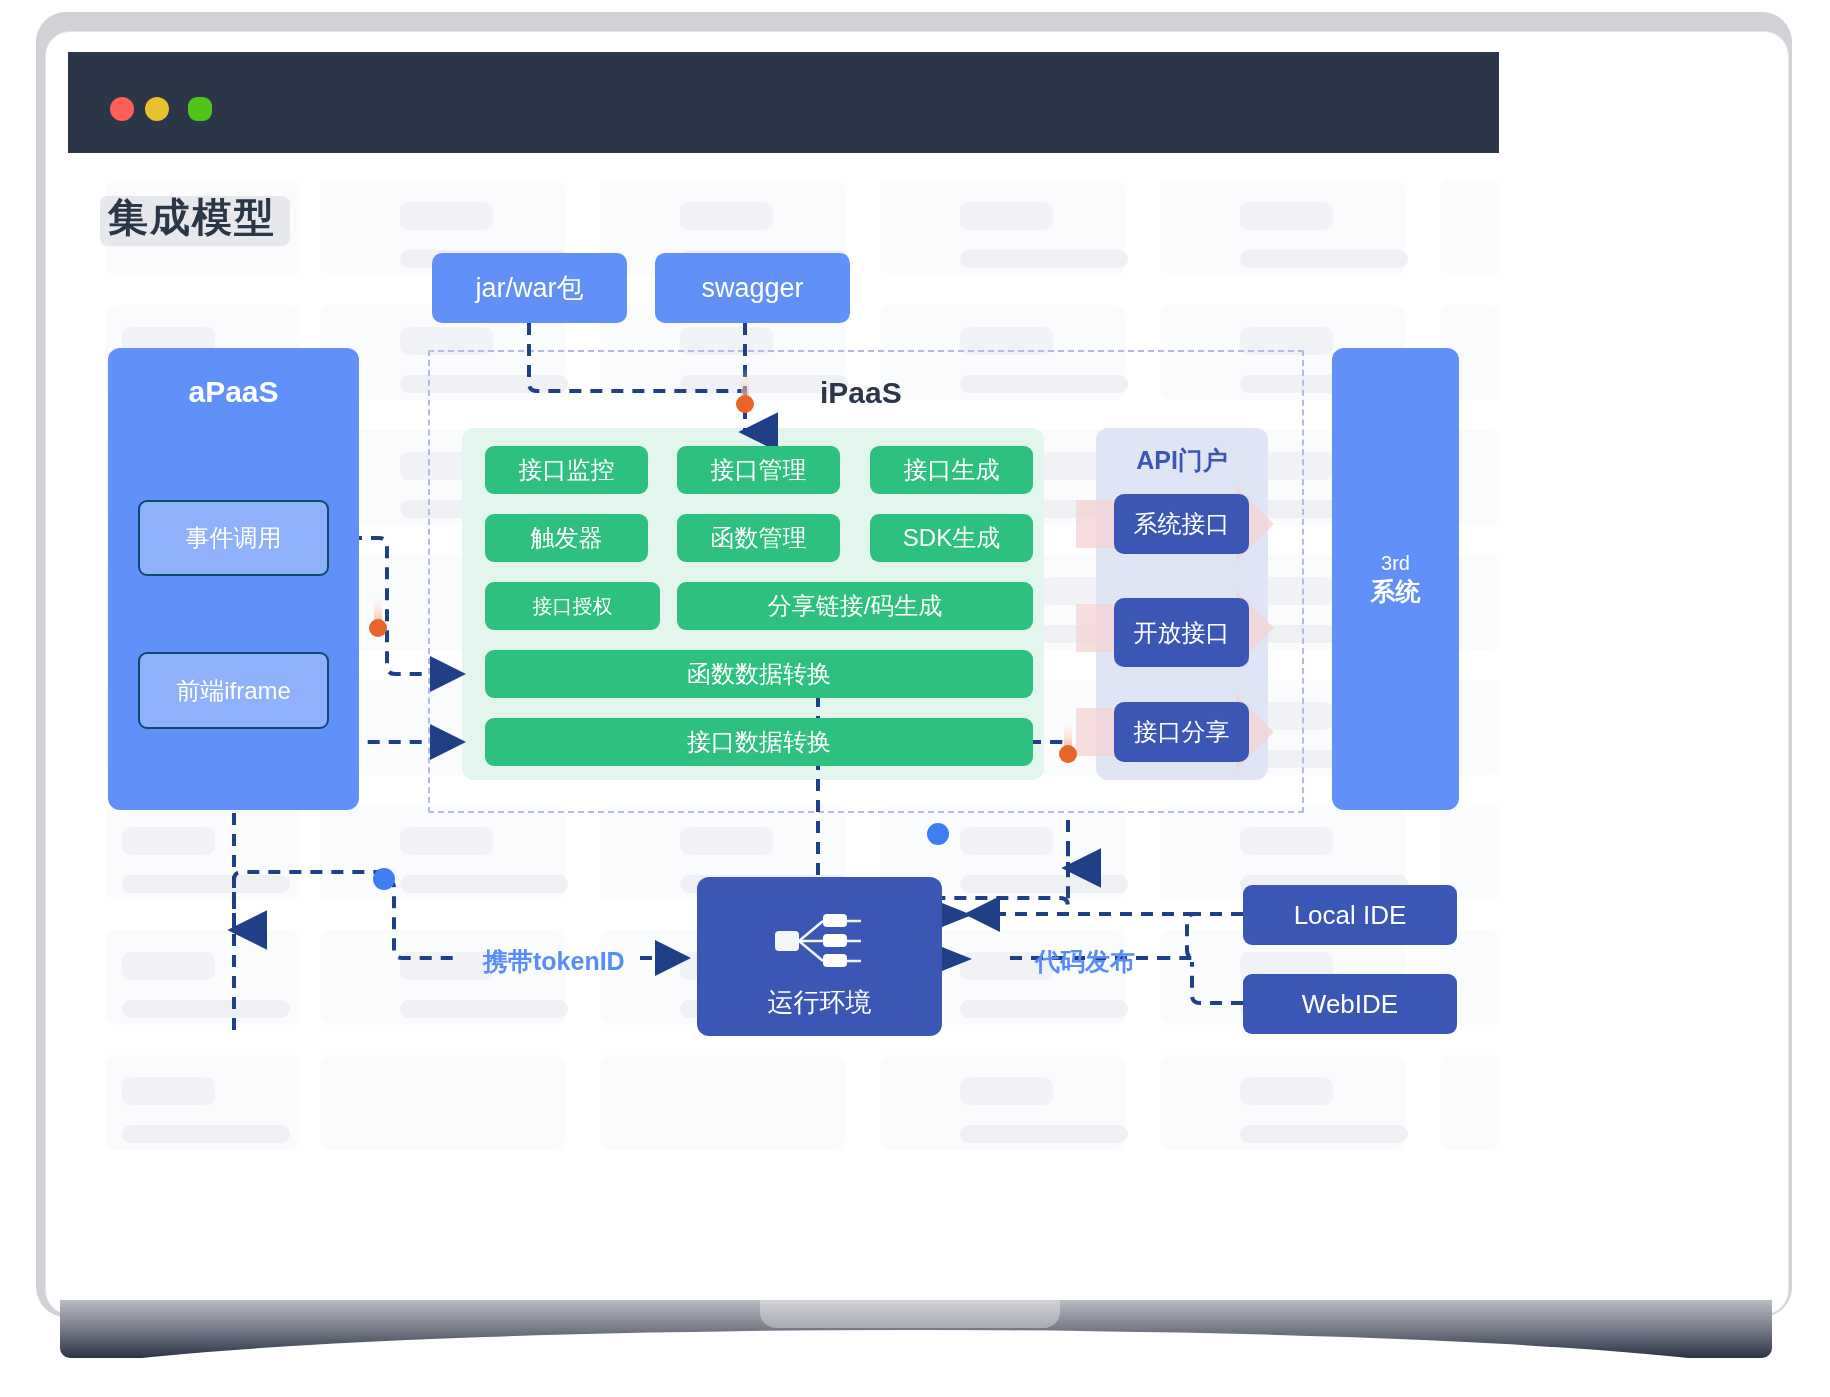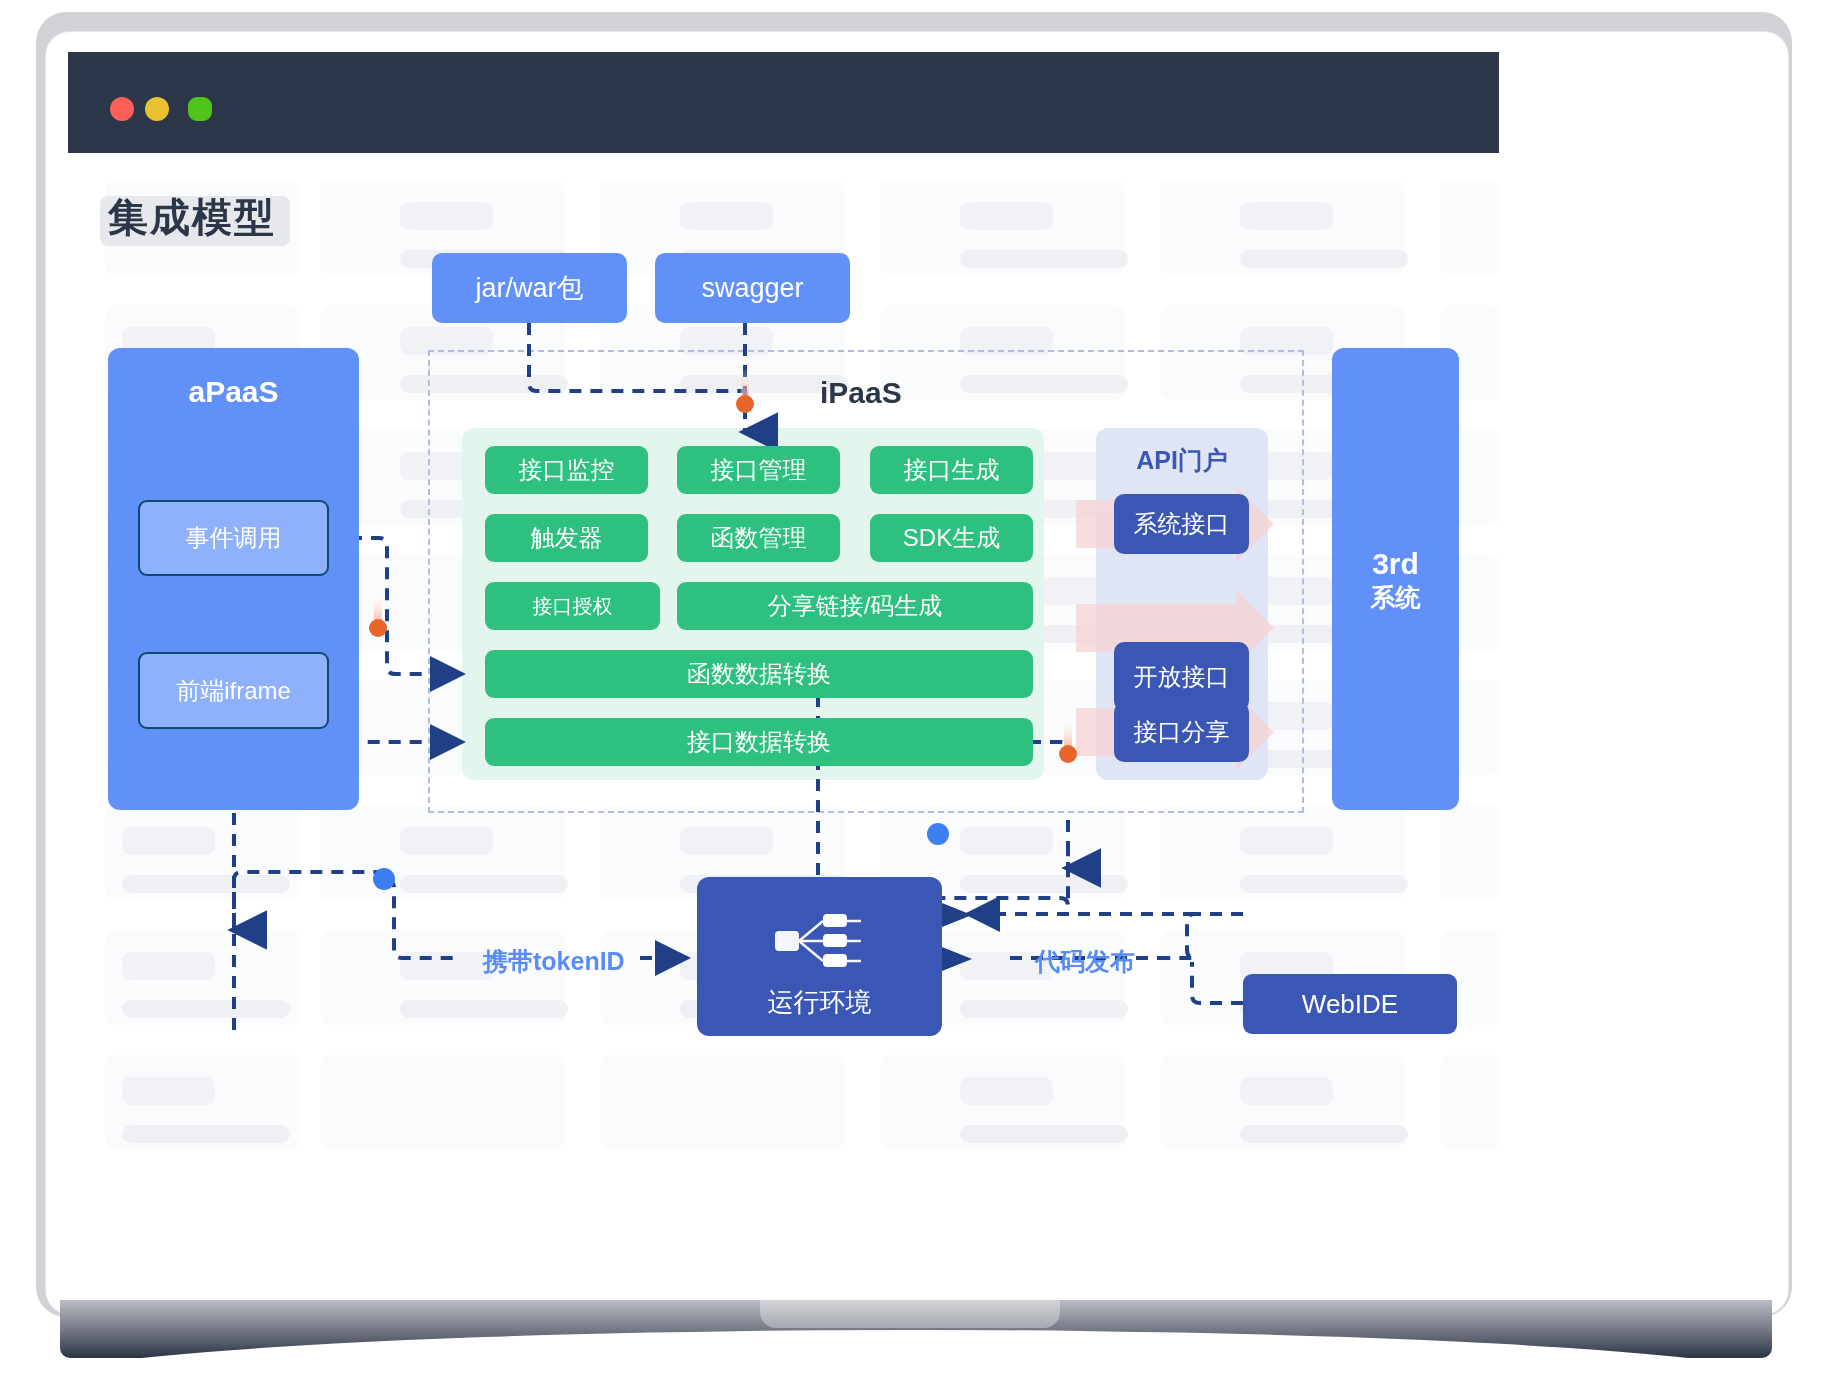--- a/index.html
+++ b/index.html
@@ -107,26 +107,26 @@
   .g10{left:477px;top:718px;width:548px;height:48px;font-size:24px;}
 
   
   .api-panel{
     position:absolute;left:1096px;top:428px;width:172px;height:352px;
     background:#e0e5f6;border-radius:12px;z-index:5;
   }
   .api-label{position:absolute;left:1096px;top:444px;width:172px;text-align:center;
              font-size:25px;font-weight:bold;color:#3b57b5;z-index:11;}
   .a1{left:1114px;top:494px;width:135px;height:60px;font-size:24px;}
-  .a2{left:1114px;top:598px;width:135px;height:69px;font-size:24px;margin-top:44px;}
+  .a2{left:1114px;top:598px;width:135px;height:69px;font-size:24px;}
   .a3{left:1114px;top:702px;width:135px;height:60px;font-size:24px;}
 
   
   .b-third{left:1332px;top:348px;width:127px;height:462px;border-radius:12px;flex-direction:column;}
-  .third-l1{font-size:30px;font-weight:bold;line-height:1.25;}
+  .third-l1{font-size:20px;font-weight:normal;line-height:1.25;}
   .third-l2{font-size:25px;font-weight:bold;line-height:1.25;}
 
   
   .b-runtime{left:697px;top:877px;width:245px;height:159px;border-radius:12px;
              flex-direction:column;justify-content:flex-end;padding-bottom:16px;}
   .runtime-label{font-size:26px;}
   .runtime-icon{position:absolute;left:765px;top:905px;width:110px;height:72px;z-index:11;}
 
   
   .b-localide{left:1243px;top:885px;width:214px;height:60px;font-size:26px;border-radius:9px;}
@@ -389,20 +389,21 @@
     <g stroke="#ffffff" stroke-width="2.5" fill="none" opacity="0.95">
       <path d="M34 36 L58 16 M34 36 L58 36 M34 36 L58 56"></path>
       <path d="M82 16 H96 M82 36 H96 M82 56 H96"></path>
     </g>
     <rect x="10" y="26" width="24" height="20" rx="4" fill="#ffffff" opacity="0.95"></rect>
     <rect x="58" y="9" width="24" height="13" rx="4" fill="#ffffff"></rect>
     <rect x="58" y="29" width="24" height="13" rx="4" fill="#ffffff"></rect>
     <rect x="58" y="49" width="24" height="13" rx="4" fill="#ffffff"></rect>
   </svg>
 
+  <div class="box deep b-localide">Local IDE</div>
   <div class="box deep b-webide">WebIDE</div>
 
   <div class="edge-label lb-token">携带tokenID</div>
   <div class="edge-label lb-publish">代码发布</div>
 
   <div class="laptop-base"></div>
   <div class="laptop-notch"></div>
   <div class="laptop-foot"></div>
 
 </div>

